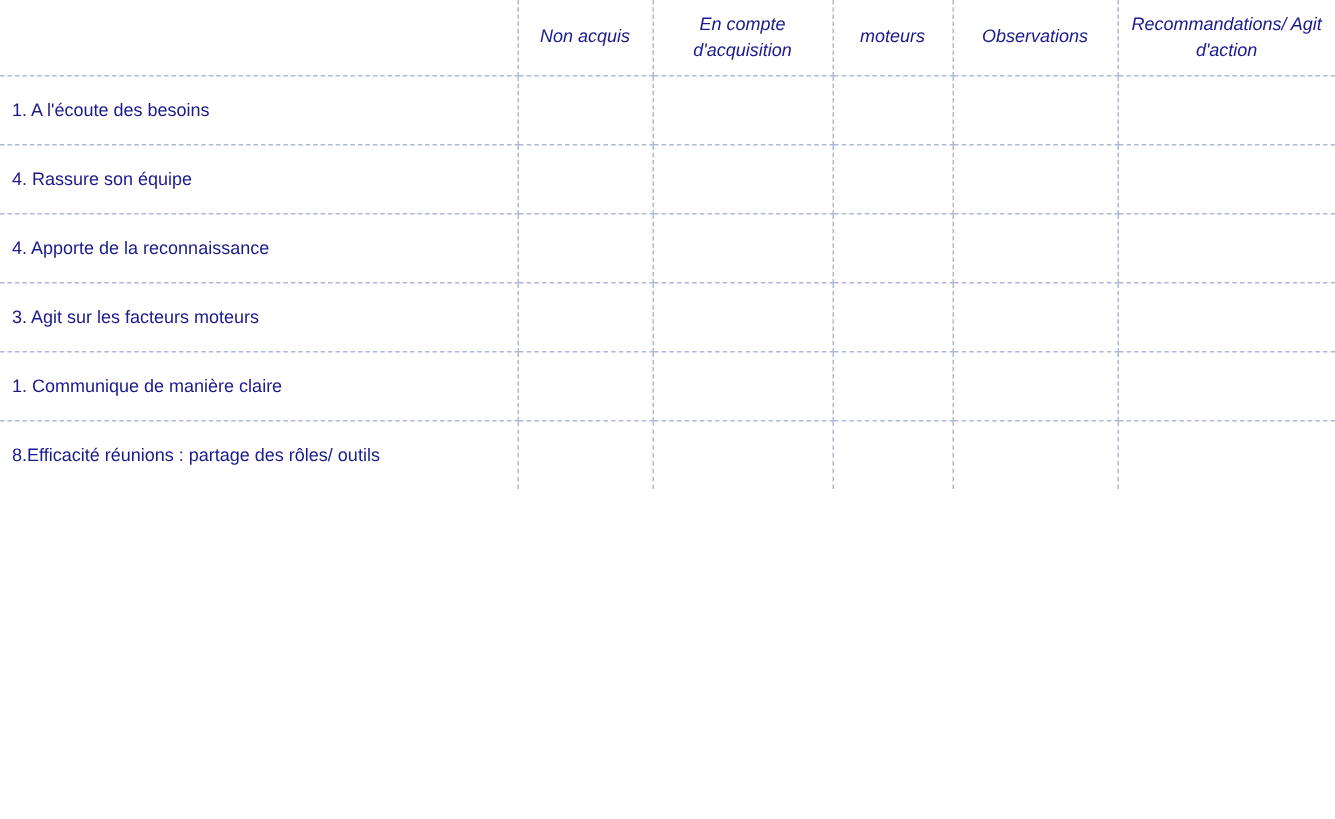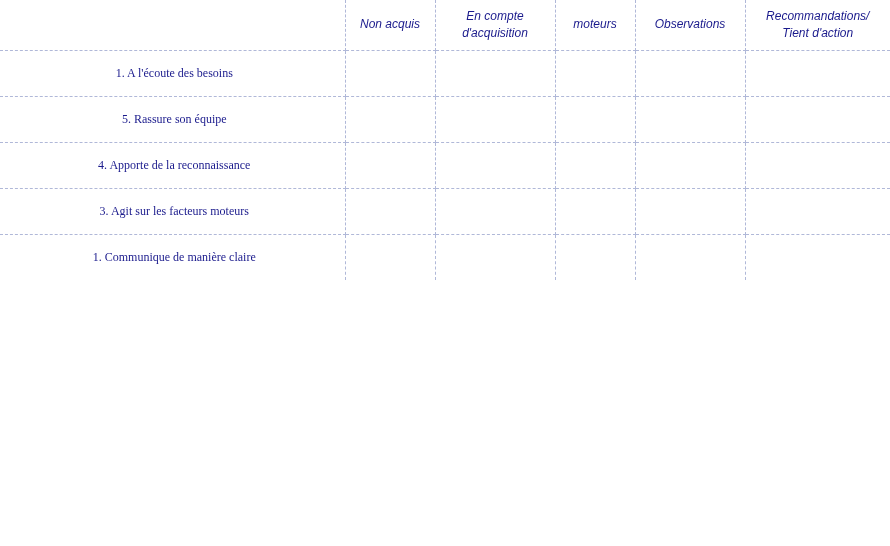--- a/index.html
+++ b/index.html
@@ -37,25 +37,24 @@
       font-weight: normal;
       line-height: 1.4;
       vertical-align: middle;
     }
 
     td {
       height: 46px;
     }
 
     td.row-label {
-      text-align: center;
+      text-align: left;
       padding-left: 8px;
       font-size: 12px;
       line-height: 1.4;
-      font-family: Liberation Serif, serif;
     }
 
     
     col.col-label { width: 345px; }
     col.col-non-acquis { width: 90px; }
     col.col-en-cours { width: 120px; }
     col.col-acquis { width: 80px; }
     col.col-observations { width: 110px; }
     col.col-recommandations { width: 145px; }
 
@@ -99,34 +98,34 @@
     <col class="col-observations">
     <col class="col-recommandations">
   </colgroup>
   <thead>
     <tr class="header-row">
       <th></th>
       <th>Non acquis</th>
       <th>En compte d'acquisition</th>
       <th>moteurs</th>
       <th>Observations</th>
-      <th>Recommandations/ Tient d'action</th>
+      <th>Recommandations/ Agit d'action</th>
     </tr>
   </thead>
   <tbody id="table-body">
   <tr>
         <td class="row-label">1.  A l'écoute des besoins</td>
         <td></td>
         <td></td>
         <td></td>
         <td></td>
         <td></td>
       </tr>
       <tr>
-        <td class="row-label">5.     Rassure son équipe</td>
+        <td class="row-label">4.     Rassure son équipe</td>
         <td></td>
         <td></td>
         <td></td>
         <td></td>
         <td></td>
       </tr>
       <tr>
         <td class="row-label">4.   Apporte de la reconnaissance</td>
         <td></td>
         <td></td>
@@ -143,14 +142,22 @@
         <td></td>
       </tr>
       <tr>
         <td class="row-label">1.    Communique de manière claire</td>
         <td></td>
         <td></td>
         <td></td>
         <td></td>
         <td></td>
       </tr>
+      <tr>
+        <td class="row-label">8.Efficacité réunions : partage des rôles/ outils</td>
+        <td></td>
+        <td></td>
+        <td></td>
+        <td></td>
+        <td></td>
+      </tr>
     </tbody>
 </table>
 
 </body></html>

